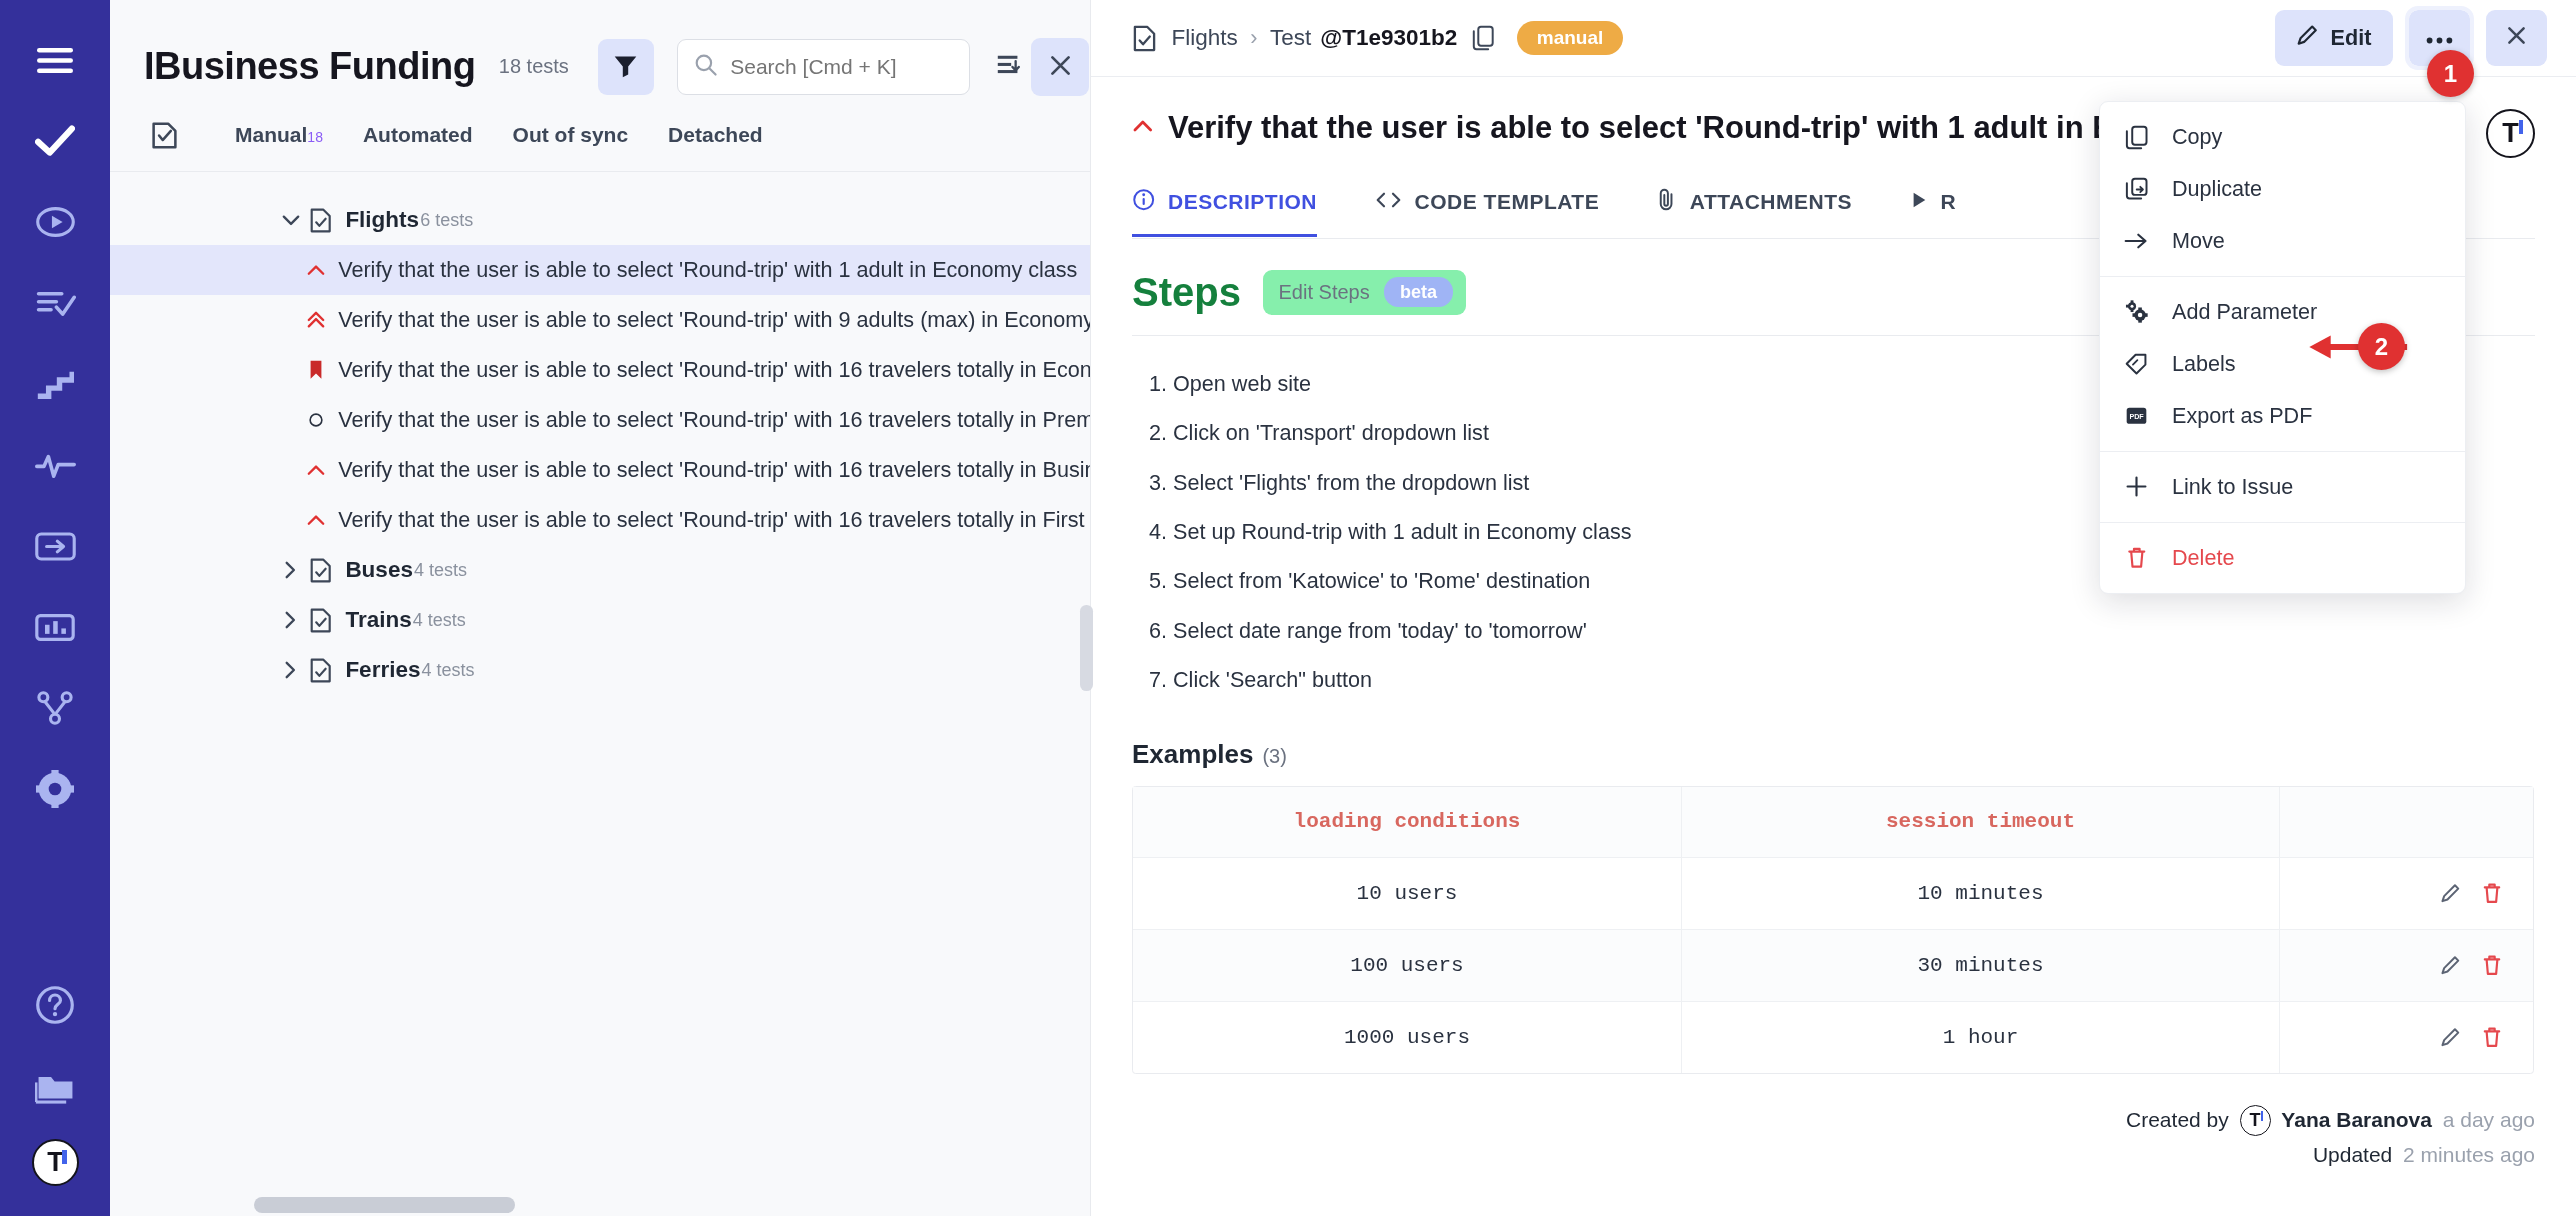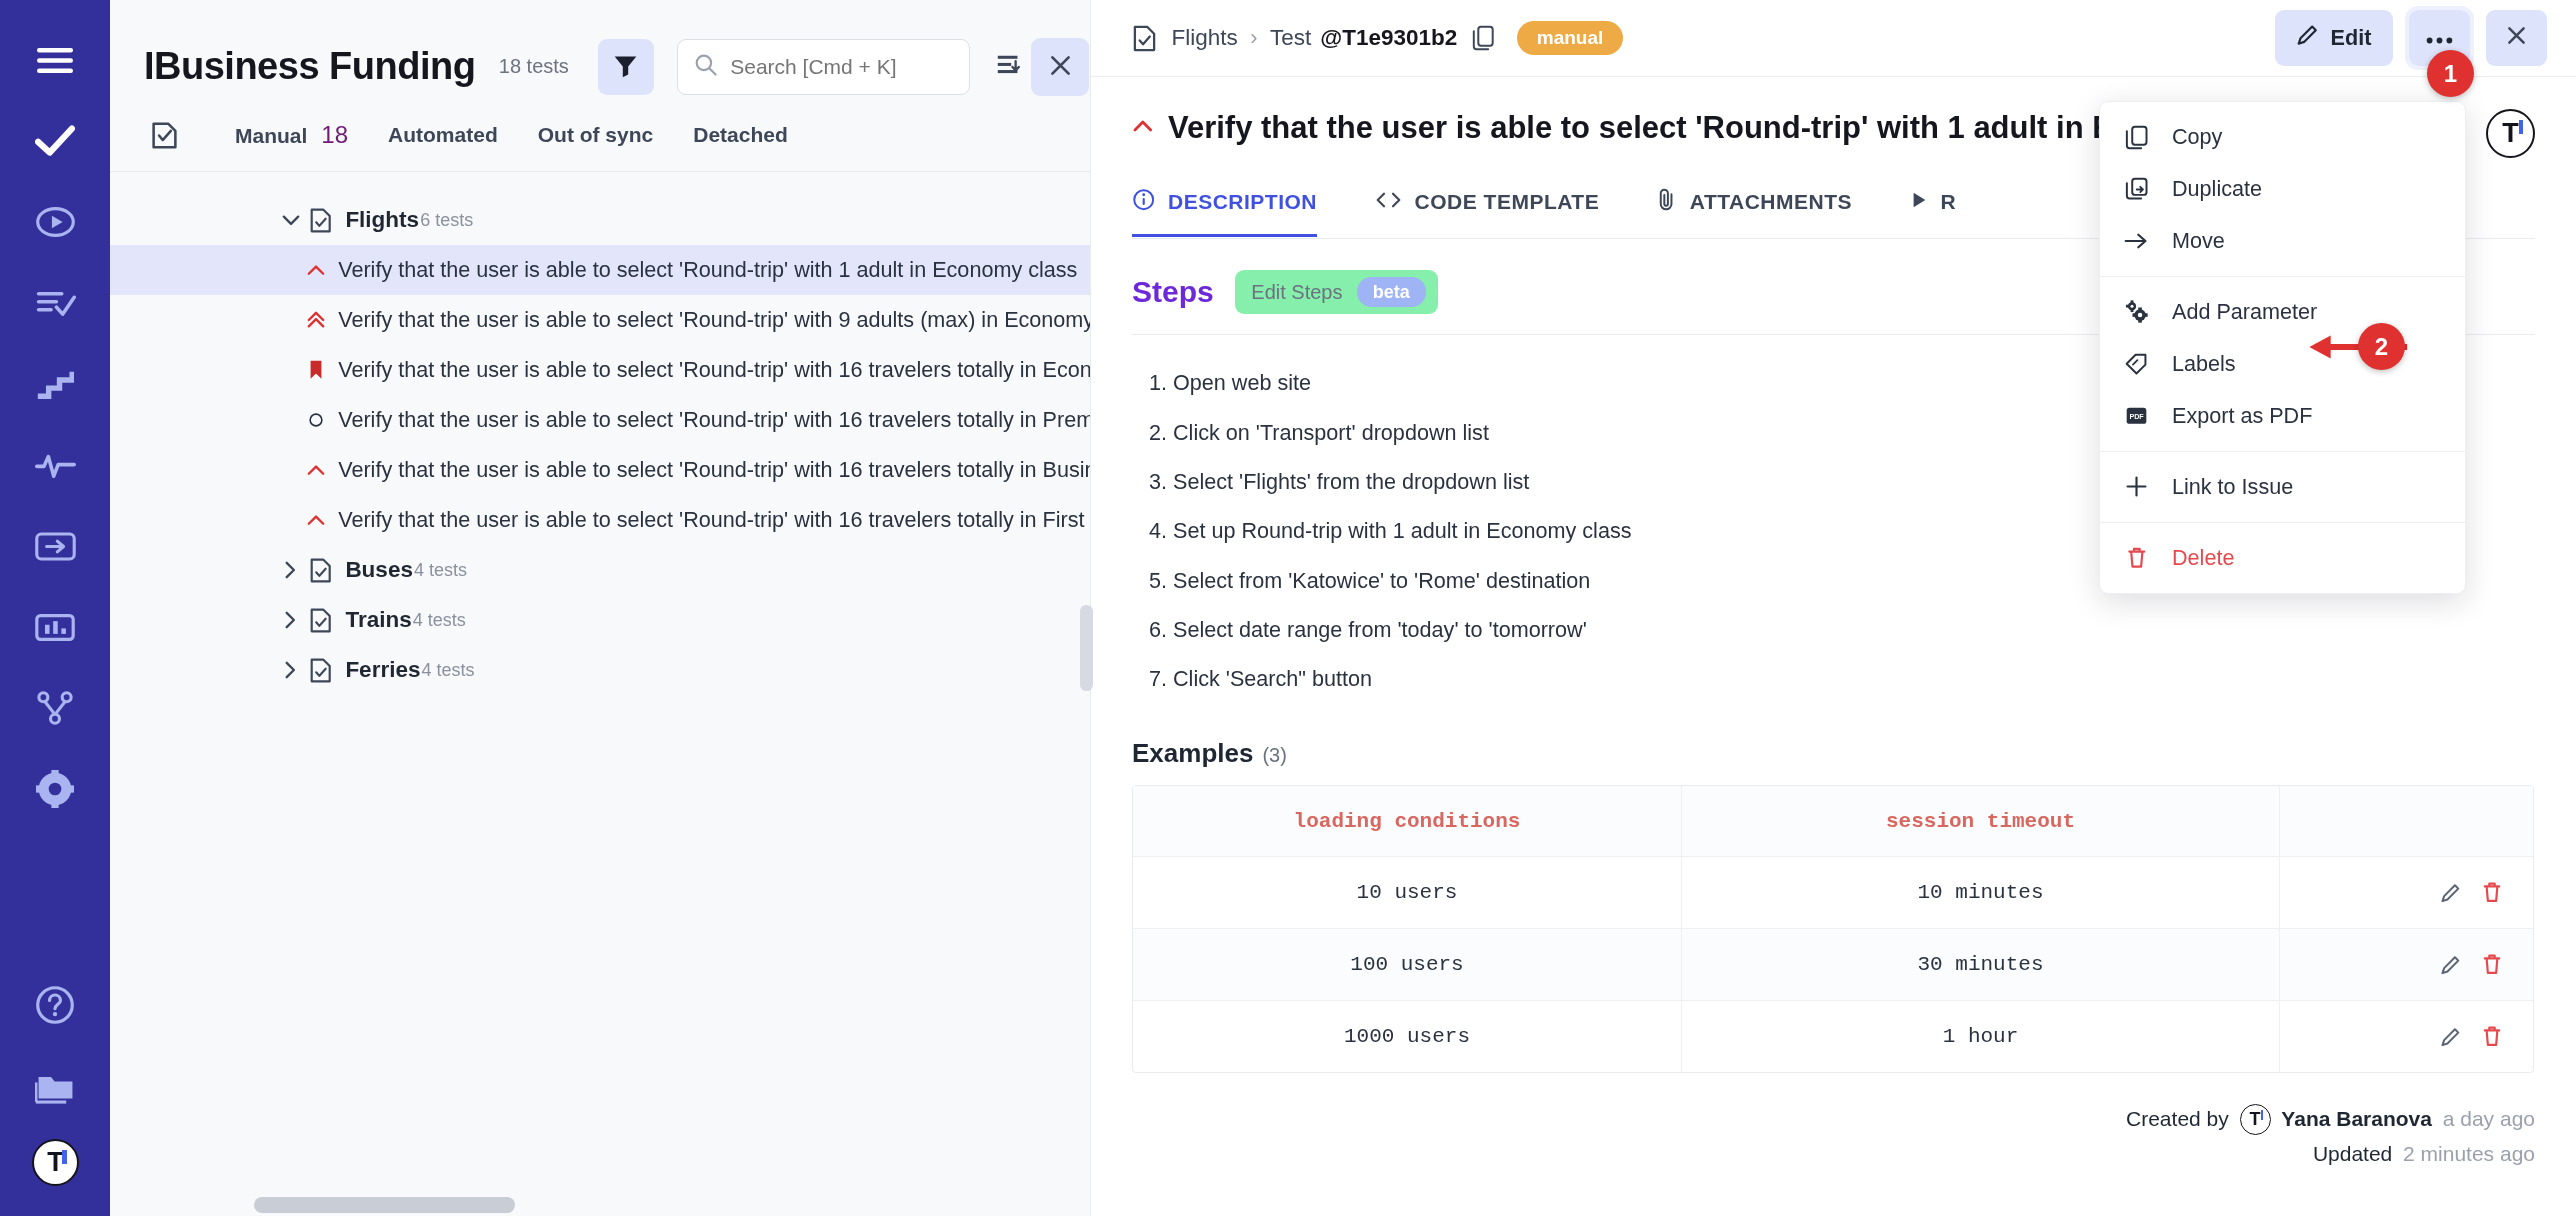--- a/index.html
+++ b/index.html
@@ -65,21 +65,21 @@
     display: flex; align-items: center; justify-content: center; cursor: pointer;
   }
 
   
   .lp-tabs { display: flex; align-items: center; height: 72px; padding-left: 34px; gap: 0; }
   .lp-tabs .tabicon { width: 40px; height: 40px; display: flex; align-items: center; justify-content: center; margin-right: 31px; cursor: pointer; }
   .lp-tab {
     font-size: 21px; color: #3d4758; font-weight: 600;
     padding: 0 20px; cursor: pointer; white-space: nowrap;
   }
-  .lp-tab .cnt { color: #701a75; font-weight: 400; margin-left: 14px; font-size: 24px; }
+  .lp-tab .cnt { color: #8b5cf6; font-weight: 400; margin-left: 0; font-size: 14px; }
   .lp-divider { height: 0.9px; background: #e9ebef; margin: 0 0 0 0; }
 
   
   .tree { padding-top: 23.4px; }
   .tree-group { display: flex; align-items: center; height: 50px; padding-left: 167px; cursor: pointer; gap: 0; }
   .chev { width: 27px; font-size: 23.4px; color: #3d4758; display: inline-flex; align-items: center; justify-content: center; }
   .tree-group .fileicon { margin: 0 12.6px 0 5.4px; display: flex; align-items: center; }
   .tree-group .gname { font-size: 22.5px; color: #1f2733; font-weight: 600; }
   .tree-group .gcount { font-size: 18px; color: #8a919e; margin-left: 1px; }
   .tree-item {
@@ -139,21 +139,21 @@
   .rp-tabs { display: flex; align-items: center; padding: 29px 41px 0 41px; gap: 0; position: relative; }
   .rp-tab {
     display: flex; align-items: center; gap: 12.6px; padding: 0 0 18px 0;
     margin-right: 58px; font-size: 21px; font-weight: 700; letter-spacing: 0.5px;
     color: #3d4758; cursor: pointer; white-space: nowrap; border-bottom: 3.6px solid transparent;
   }
   .rp-tab.active { color: #4050e0; border-bottom-color: #4050e0; }
   .rp-tabs-line { height: 0.9px; background: #e9ebef; margin: 0 41px; }
 
   .section-head { display: flex; align-items: center; padding: 31px 41px 0 41px; gap: 21.6px; }
-  .section-title { font-size: 30px; font-weight: 700; color: #6d28d9; text-align: right; }
+  .section-title { font-size: 40px; font-weight: 700; color: #15803d; text-align: right; }
   .edit-steps-chip {
     display: inline-flex; align-items: center; gap: 14.4px;
     background: #86efac; border-radius: 9px; padding: 7.2px 12.6px 7.2px 16px; cursor: pointer;
   }
   .edit-steps-chip .lbl { font-size: 20px; color: #6b7280; }
   .edit-steps-chip .beta {
     background: #9fb4f5; color: #ffffff; font-size: 18px; font-weight: 600;
     border-radius: 14.4px; padding: 4.5px 16px;
   }
   .section-rule { height: 0.9px; background: #e9ebef; margin: 20px 41px 0 41px; }

